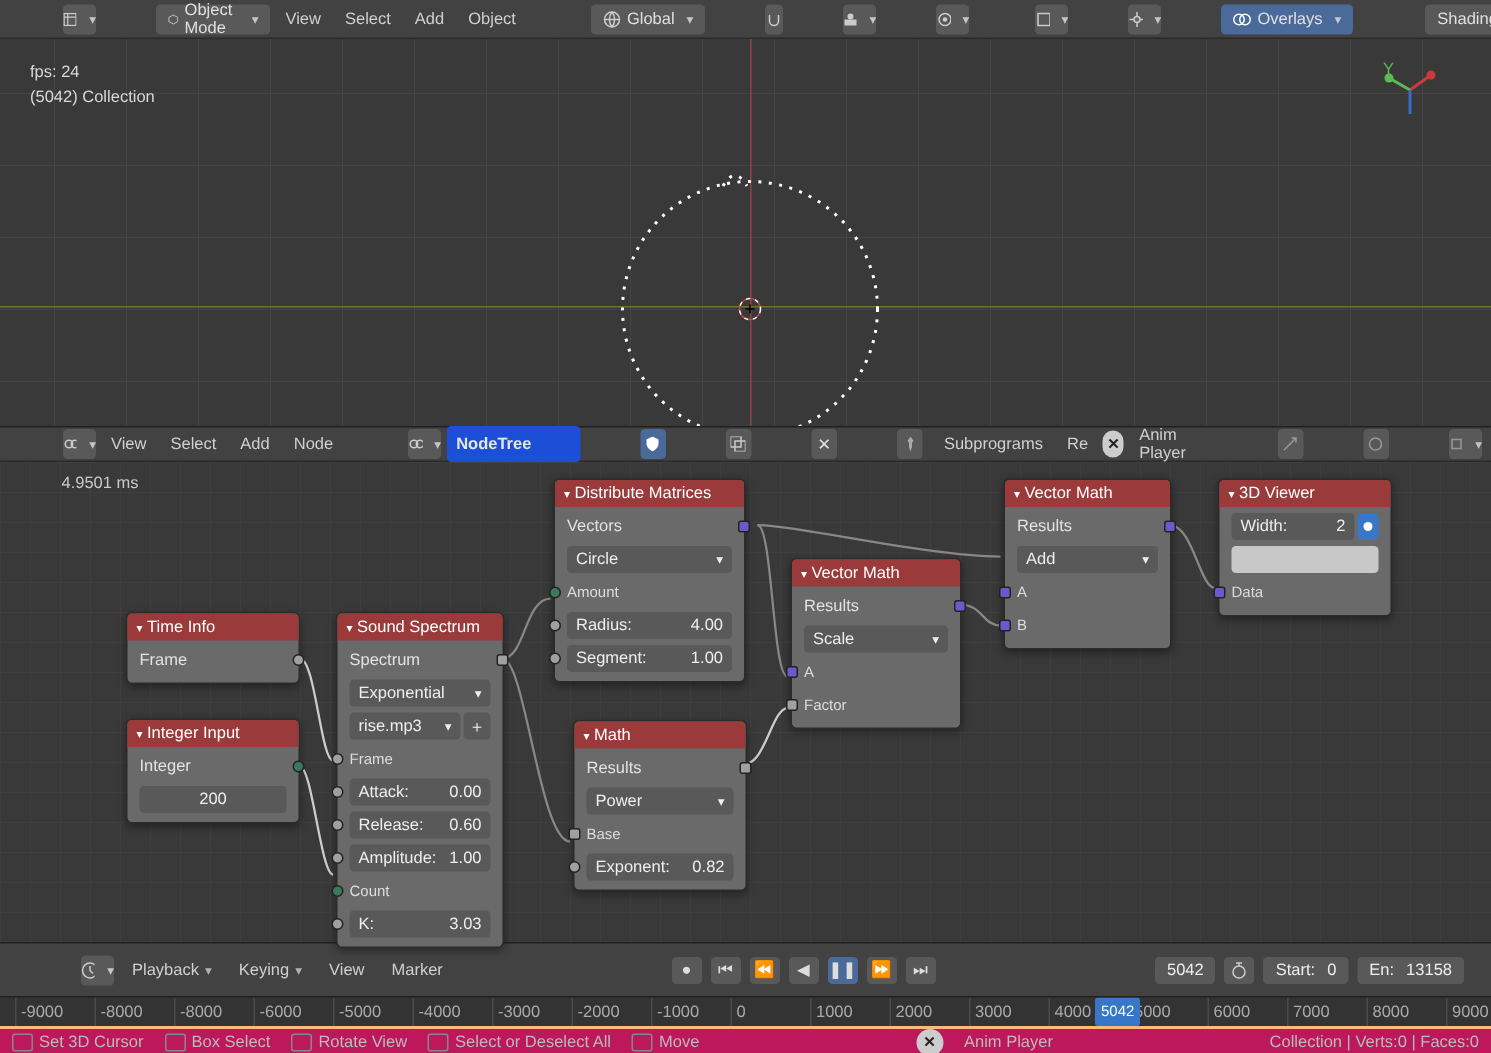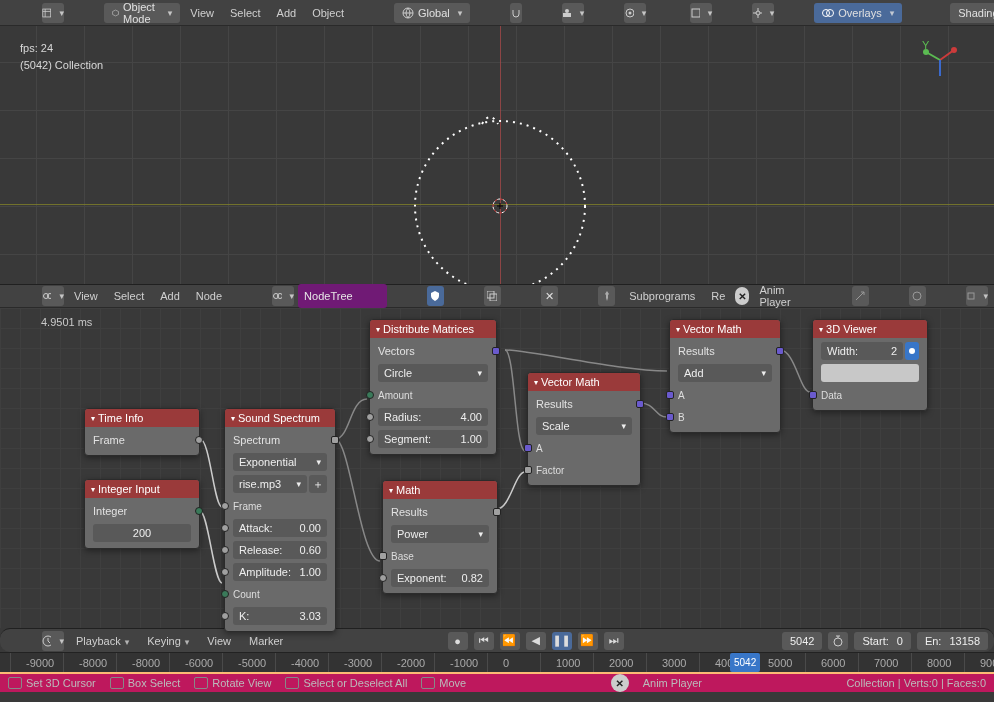--- a/index.html
+++ b/index.html
@@ -28,21 +28,21 @@
   background-position:-12px -12px;
 }
 .axis-x { position:absolute; left:0; right:0; top:178px; height:1px; background:#8a8a26; opacity:.7; }
 .axis-z { position:absolute; top:0; bottom:0; left:500px; width:1px; background:#b04a4a; opacity:.7; }
 .overlay-text { position:absolute; left:20px; top:14px; color:#d8d8d8; line-height:1.5; }
 .nav-gizmo { position:absolute; right:34px; top:14px; }
 .circle-points { position:absolute; left:412px; top:82px; }
 
 
 .ne-header { height:24px; background:#424242; display:flex; align-items:center; padding:0 6px; gap:4px; border-top:1px solid #202020; border-bottom:1px solid #2a2a2a; }
-.pill-input { height:24px; background:#701a75; border-radius:3px; display:flex; align-items:center; padding:0 6px; color:#e6e6e6; gap:4px; }
+.pill-input { height:24px; background:#1d4ed8; border-radius:3px; display:flex; align-items:center; padding:0 6px; color:#e6e6e6; gap:4px;font-weight:bold; }
 .close-btn { width:18px; height:18px; background:#ccc; color:#222; border-radius:9px; display:flex; align-items:center; justify-content:center; font-weight:bold; font-size:10px; }
 
 
 .node-canvas { position:relative; height:320px; background:#393939;
   background-image:
     linear-gradient(to right, #3f3f3f 1px, transparent 1px),
     linear-gradient(to bottom, #3f3f3f 1px, transparent 1px);
   background-size:20px 20px;
 }
 .ms-text { position:absolute; left:14px; top:8px; color:#c9c9c9;margin-left:27px; }
@@ -60,25 +60,25 @@
 .sock.vec { background:#6a5acd; } .sock.int { background:#3a7a5a; } .sock.float { background:#a0a0a0; }
 .sock.list { border-radius:2px; }
 .field { background:#595959; border-radius:3px; height:18px; display:flex; align-items:center; padding:0 6px; width:100%; justify-content:space-between; color:#eee; }
 .field.dd::after { content:"▾"; font-size:9px; }
 .field.num { justify-content:space-between; }
 .field.center { justify-content:center; }
 .lbl { color:#e2e2e2; }
 .small-row { font-size:10px; color:#ddd; }
 
 
-.tl-header { height:24px; background:#424242; display:flex; align-items:center; padding:0 6px; gap:6px; border-top:1px solid #202020;border-radius:10px; }
+.tl-header { height:36px; background:#424242; display:flex; align-items:center; padding:0 18px; gap:6px; border-top:1px solid #202020; }
 .tl-btn { width:20px; height:18px; background:#595959; border-radius:3px; display:flex; align-items:center; justify-content:center; color:#ddd; }
 .tl-num { height:18px; background:#595959; border-radius:3px; padding:0 8px; display:flex; align-items:center; gap:8px; color:#eee; }
 .timeline { height:20px; background:#333; position:relative; display:flex; align-items:center; overflow:hidden; border-top:1px solid #222; font-size:10px; color:#aaa; }
-.timeline .tick { position:absolute; top:0; bottom:0; border-left:1px solid #4a4a4a; padding-left:15px; display:flex; align-items:center; }
+.timeline .tick { position:absolute; top:0; bottom:0; border-left:1px solid #4a4a4a; padding-left:3px; display:flex; align-items:center; }
 .playhead { position:absolute; top:0; bottom:0; background:#3876c8; color:#fff; padding:0 4px; display:flex; align-items:center; border-radius:2px; font-size:10px; }
 
 
 .status { height:20px; background:#be185d; display:flex; align-items:center; padding:0 8px; gap:14px; color:#bbb; font-size:10px; border-top:2px solid #fdba74; }
 .status .seg { display:flex; align-items:center; gap:4px; }
 .ico-box { width:14px; height:12px; border:1px solid #888; border-radius:2px; }
 </style>
 </head>
 <body>
 

